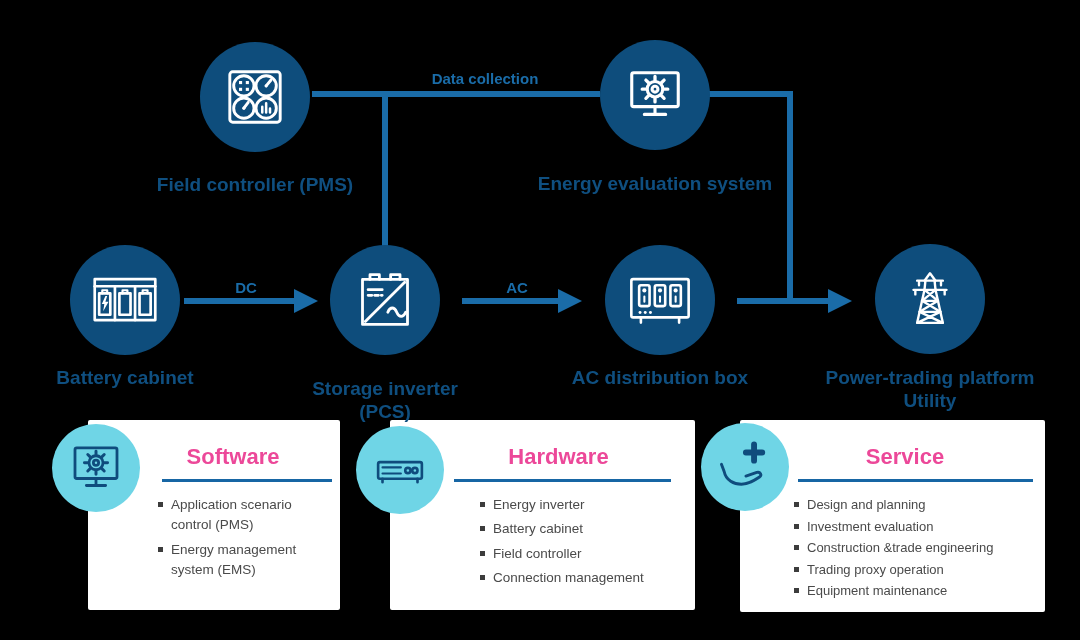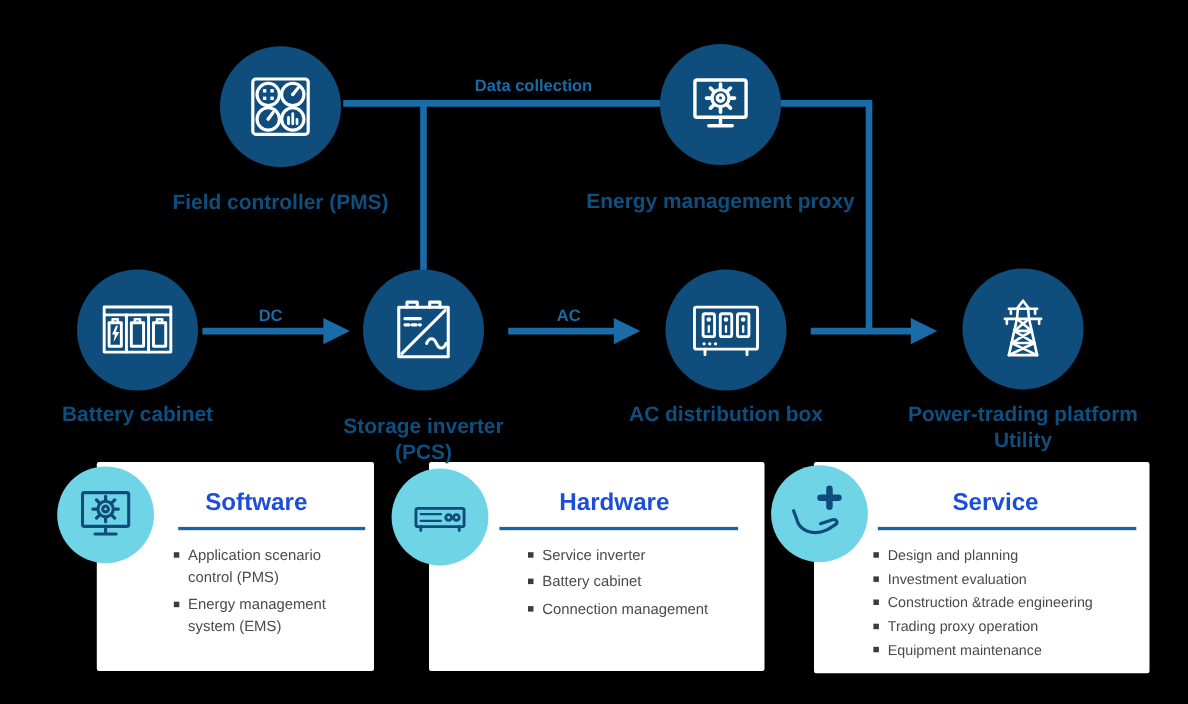--- a/index.html
+++ b/index.html
@@ -23,21 +23,21 @@
   }
   .card{
     position:absolute;background:#ffffff;border-radius:2px;z-index:1;
   }
   .badge{
     position:absolute;width:88px;height:88px;border-radius:50%;
     background:#6fd5e6;color:#0f4c7d;display:flex;align-items:center;justify-content:center;
     z-index:3;
   }
   .card h3{
-    margin:24px 0 0 0;font-size:22px;color:#1d4ed8;text-align:center;font-weight:bold;
+    margin:24px 0 0 0;font-size:22px;color:#ec4899;text-align:center;font-weight:bold;
   }
   .card .rule{height:3px;background:#1766a4;}
   .card.c1 h3{margin-left:38px;}
   .card.c2 h3{margin-left:32px;}
   .card.c3 h3{margin-left:25px;}
   .card.c1 .rule{margin:9px 8px 13px 74px;}
   .card.c2 .rule{margin:9px 24px 13px 64px;}
   .card.c3 .rule{margin:9px 12px 13px 58px;}
   .card ul{list-style:none;margin:0;padding:0 10px 0 0;}
   .card.c1 ul{padding-left:70px;}
@@ -111,21 +111,21 @@
       </g>
     </svg>
   </div>
   <div class="node-label" style="left:155px;top:174px;width:200px;">Field controller (PMS)</div>
 
   <div class="node-circle" style="left:600px;top:40px;">
     <svg class="icon" viewBox="0 0 64 64" width="62" height="62">
       <use href="#monitor-gear"></use>
     </svg>
   </div>
-  <div class="node-label" style="left:530px;top:173px;width:250px;">Energy management proxy</div>
+  <div class="node-label" style="left:530px;top:173px;width:250px;">Energy evaluation system</div>
 
   <div class="node-circle" style="left:70px;top:245px;">
     <svg class="icon" viewBox="0 0 76 64" width="68" height="57">
       <g fill="none" stroke="currentColor" stroke-width="3" stroke-linecap="round" stroke-linejoin="round">
         <rect x="4" y="8" width="68" height="46"></rect>
         <path d="M4 16 H72"></path>
         <path d="M26.7 16 V54 M49.3 16 V54"></path>
         <rect x="9" y="24" width="12.5" height="24"></rect>
         <rect x="31.7" y="24" width="12.5" height="24"></rect>
         <rect x="54.3" y="24" width="12.5" height="24"></rect>
@@ -199,22 +199,23 @@
   <div class="badge" style="left:52px;top:424px;">
     <svg class="icon" viewBox="0 0 64 64" width="56" height="56">
       <use href="#monitor-gear"></use>
     </svg>
   </div>
 
   <div class="card c2" style="left:390px;top:420px;width:305px;height:190px;">
     <h3>Hardware</h3>
     <div class="rule"></div>
     <ul>
-      <li>Service inverter</li>
+      <li>Energy inverter</li>
       <li>Battery cabinet</li>
+      <li>Field controller</li>
       <li>Connection management</li>
     </ul>
   </div>
   <div class="badge" style="left:356px;top:426px;">
     <svg class="icon" viewBox="0 0 64 64" width="56" height="56">
       <g fill="none" stroke="currentColor" stroke-width="3" stroke-linecap="round" stroke-linejoin="round">
         <rect x="7" y="23" width="50" height="19" rx="2"></rect>
         <path stroke-width="2.4" d="M12 29 H33 M12 36 H33"></path>
         <circle cx="41" cy="32.5" r="3"></circle>
         <circle cx="49" cy="32.5" r="3"></circle>

